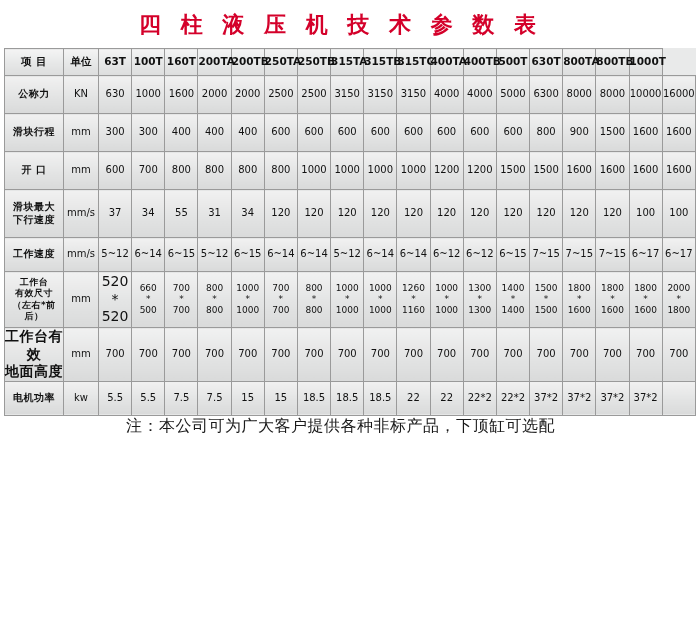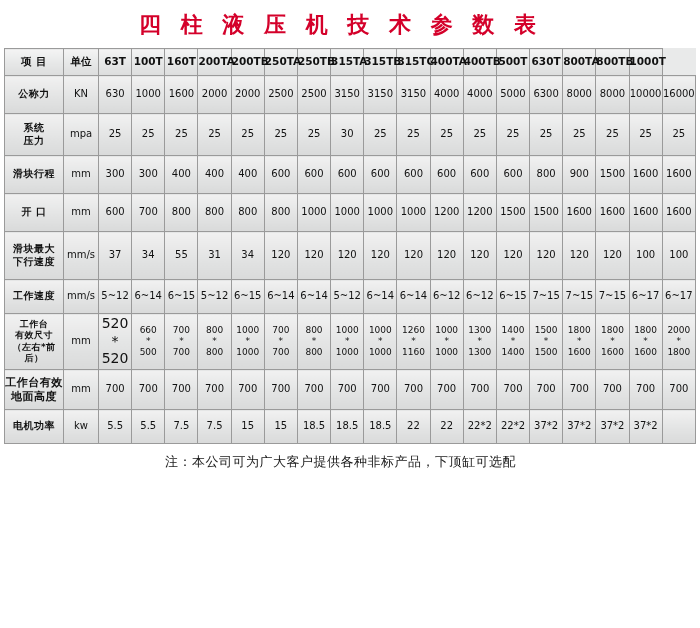--- a/index.html
+++ b/index.html
@@ -67,23 +67,22 @@
     font-size: 10px;
   }
   td.val {
     font-size: 10px;
   }
   .multiline {
     white-space: pre-line;
   }
   .footnote {
     text-align: center;
-    font-size: 13px;
+    font-size: 16px;
     color: #1a1a1a;
-    padding-top: 9px;
     letter-spacing: 0.5px;
   }
 </style>
 </head>
 <body>
 
 <div class="page">
 
   <div class="title">四 柱 液 压 机 技 术 参 数 表</div>
 
@@ -128,43 +127,20 @@
           <td class="val">4000</td>
           <td class="val">4000</td>
           <td class="val">5000</td>
           <td class="val">6300</td>
           <td class="val">8000</td>
           <td class="val">8000</td>
           <td class="val">10000</td>
           <td class="val">16000</td>
         </tr>
 
-        <tr style="height:42px">
-          <td class="rowlabel multiline">系统
-压力</td>
-          <td class="unit">mpa</td>
-          <td class="val">25</td>
-          <td class="val">25</td>
-          <td class="val">25</td>
-          <td class="val">25</td>
-          <td class="val">25</td>
-          <td class="val">25</td>
-          <td class="val">25</td>
-          <td class="val">30</td>
-          <td class="val">25</td>
-          <td class="val">25</td>
-          <td class="val">25</td>
-          <td class="val">25</td>
-          <td class="val">25</td>
-          <td class="val">25</td>
-          <td class="val">25</td>
-          <td class="val">25</td>
-          <td class="val">25</td>
-          <td class="val">25</td>
-        </tr>
 
         <tr style="height:38px">
           <td class="rowlabel multiline">滑块行程</td>
           <td class="unit">mm</td>
           <td class="val">300</td>
           <td class="val">300</td>
           <td class="val">400</td>
           <td class="val">400</td>
           <td class="val">400</td>
           <td class="val">600</td>
@@ -308,21 +284,21 @@
 1600</td>
           <td class="val multiline" style="font-size:9px">1800
 *
 1600</td>
           <td class="val multiline" style="font-size:9px">2000
 *
 1800</td>
         </tr>
 
         <tr style="height:40px">
-          <td class="rowlabel multiline" style="font-size:11px">工作台有效
+          <td class="rowlabel multiline" style="font-size:14px">工作台有效
 地面高度</td>
           <td class="unit">mm</td>
           <td class="val">700</td>
           <td class="val">700</td>
           <td class="val">700</td>
           <td class="val">700</td>
           <td class="val">700</td>
           <td class="val">700</td>
           <td class="val">700</td>
           <td class="val">700</td>

